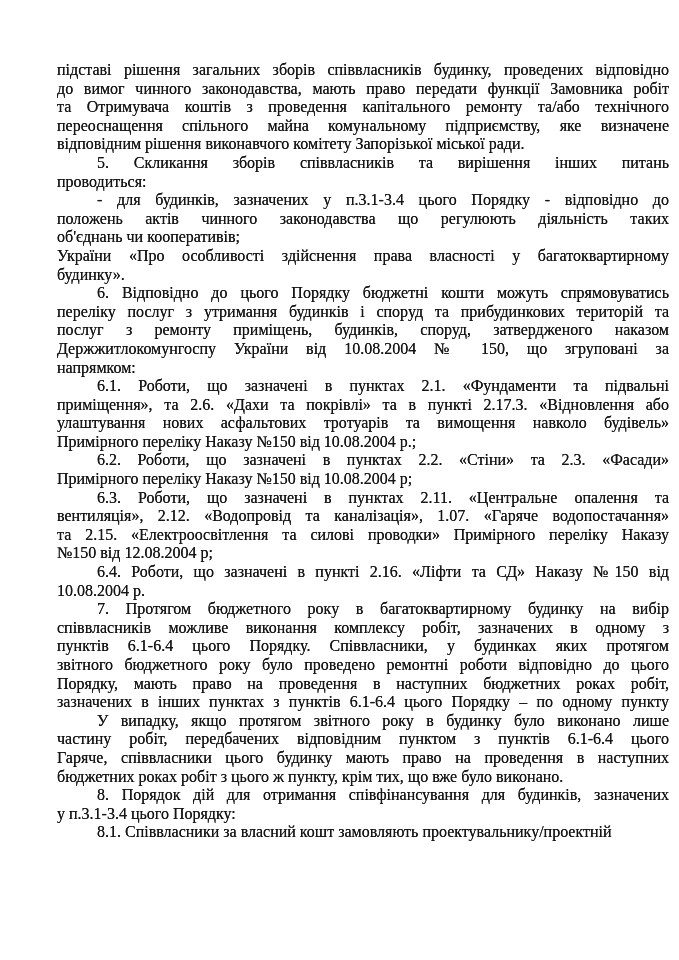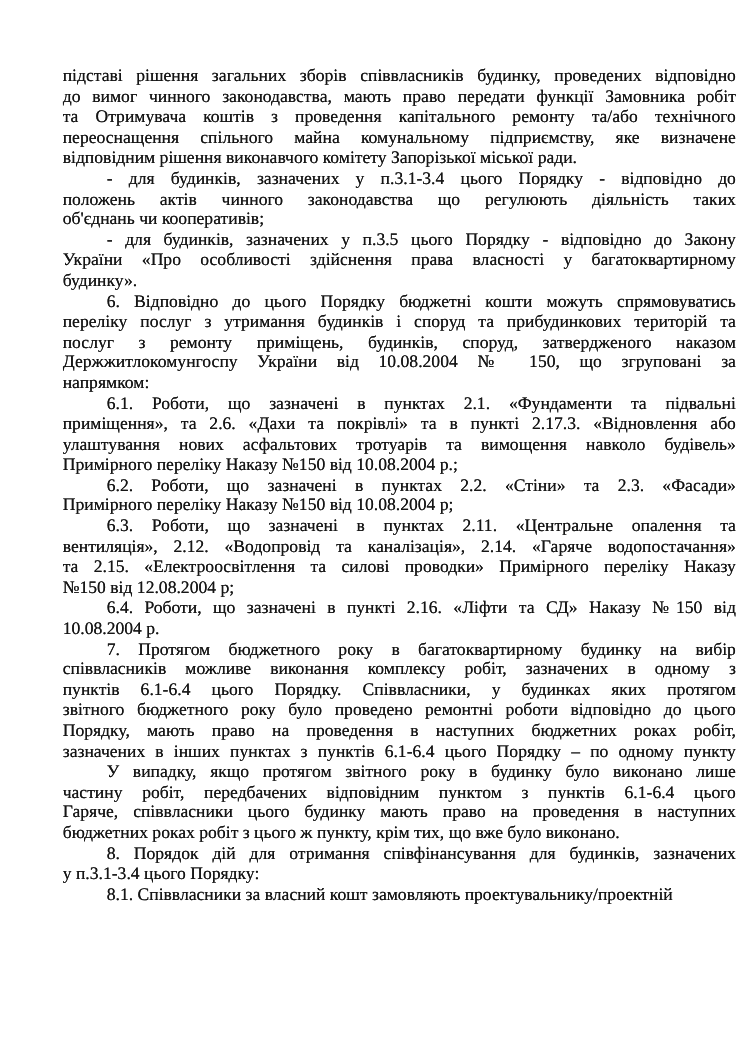--- a/index.html
+++ b/index.html
@@ -55,26 +55,29 @@
 <div class="page">
   <div class="textblock">
       <div class="paragraph">
         <div class="line">підставі рішення загальних зборів співвласників будинку, проведених відповідно</div>
         <div class="line">до вимог чинного законодавства, мають право передати функції Замовника робіт</div>
         <div class="line">та Отримувача коштів з проведення капітального ремонту та/або технічного</div>
         <div class="line">переоснащення спільного майна комунальному підприємству, яке визначене</div>
         <div class="line para-end">відповідним рішення виконавчого комітету Запорізької міської ради.</div>
       </div>
       <div class="paragraph">
+        <div class="line first">5. Скликання зборів співвласників та вирішення інших питань</div>
+        <div class="line para-end">проводиться:</div>
+      </div>
+      <div class="paragraph">
         <div class="line first">- для будинків, зазначених у п.3.1-3.4 цього Порядку - відповідно до</div>
         <div class="line">положень актів чинного законодавства що регулюють діяльність таких</div>
         <div class="line para-end">об'єднань чи кооперативів;</div>
       </div>
       <div class="paragraph">
-        <div class="line first">- для будинків, зазначених у п.3.5 цього Порядку - відповідно до Закону</div>
         <div class="line">України «Про особливості здійснення права власності у багатоквартирному</div>
         <div class="line para-end">будинку».</div>
       </div>
       <div class="paragraph">
         <div class="line first">6. Відповідно до цього Порядку бюджетні кошти можуть спрямовуватись</div>
         <div class="line">переліку послуг з утримання будинків і споруд та прибудинкових територій та</div>
         <div class="line">послуг з ремонту приміщень, будинків, споруд, затвердженого наказом</div>
         <div class="line">Держжитлокомунгоспу України від 10.08.2004 № 150, що згруповані за</div>
         <div class="line para-end">напрямком:</div>
       </div>
@@ -83,21 +86,21 @@
         <div class="line">приміщення», та 2.6. «Дахи та покрівлі» та в пункті 2.17.3. «Відновлення або</div>
         <div class="line">улаштування нових асфальтових тротуарів та вимощення навколо будівель»</div>
         <div class="line para-end">Примірного переліку Наказу №150 від 10.08.2004 р.;</div>
       </div>
       <div class="paragraph">
         <div class="line first">6.2. Роботи, що зазначені в пунктах 2.2. «Стіни» та 2.3. «Фасади»</div>
         <div class="line para-end">Примірного переліку Наказу №150 від 10.08.2004 р;</div>
       </div>
       <div class="paragraph">
         <div class="line first">6.3. Роботи, що зазначені в пунктах 2.11. «Центральне опалення та</div>
-        <div class="line">вентиляція», 2.12. «Водопровід та каналізація», 2.14. «Гаряче водопостачання»</div>
+        <div class="line">вентиляція», 2.12. «Водопровід та каналізація», 1.07. «Гаряче водопостачання»</div>
         <div class="line">та 2.15. «Електроосвітлення та силові проводки» Примірного переліку Наказу</div>
         <div class="line para-end">№150 від 12.08.2004 р;</div>
       </div>
       <div class="paragraph">
         <div class="line first">6.4. Роботи, що зазначені в пункті 2.16. «Ліфти та СД» Наказу №150 від</div>
         <div class="line para-end">10.08.2004 р.</div>
       </div>
       <div class="paragraph">
         <div class="line first">7. Протягом бюджетного року в багатоквартирному будинку на вибір</div>
         <div class="line">співвласників можливе виконання комплексу робіт, зазначених в одному з</div>

